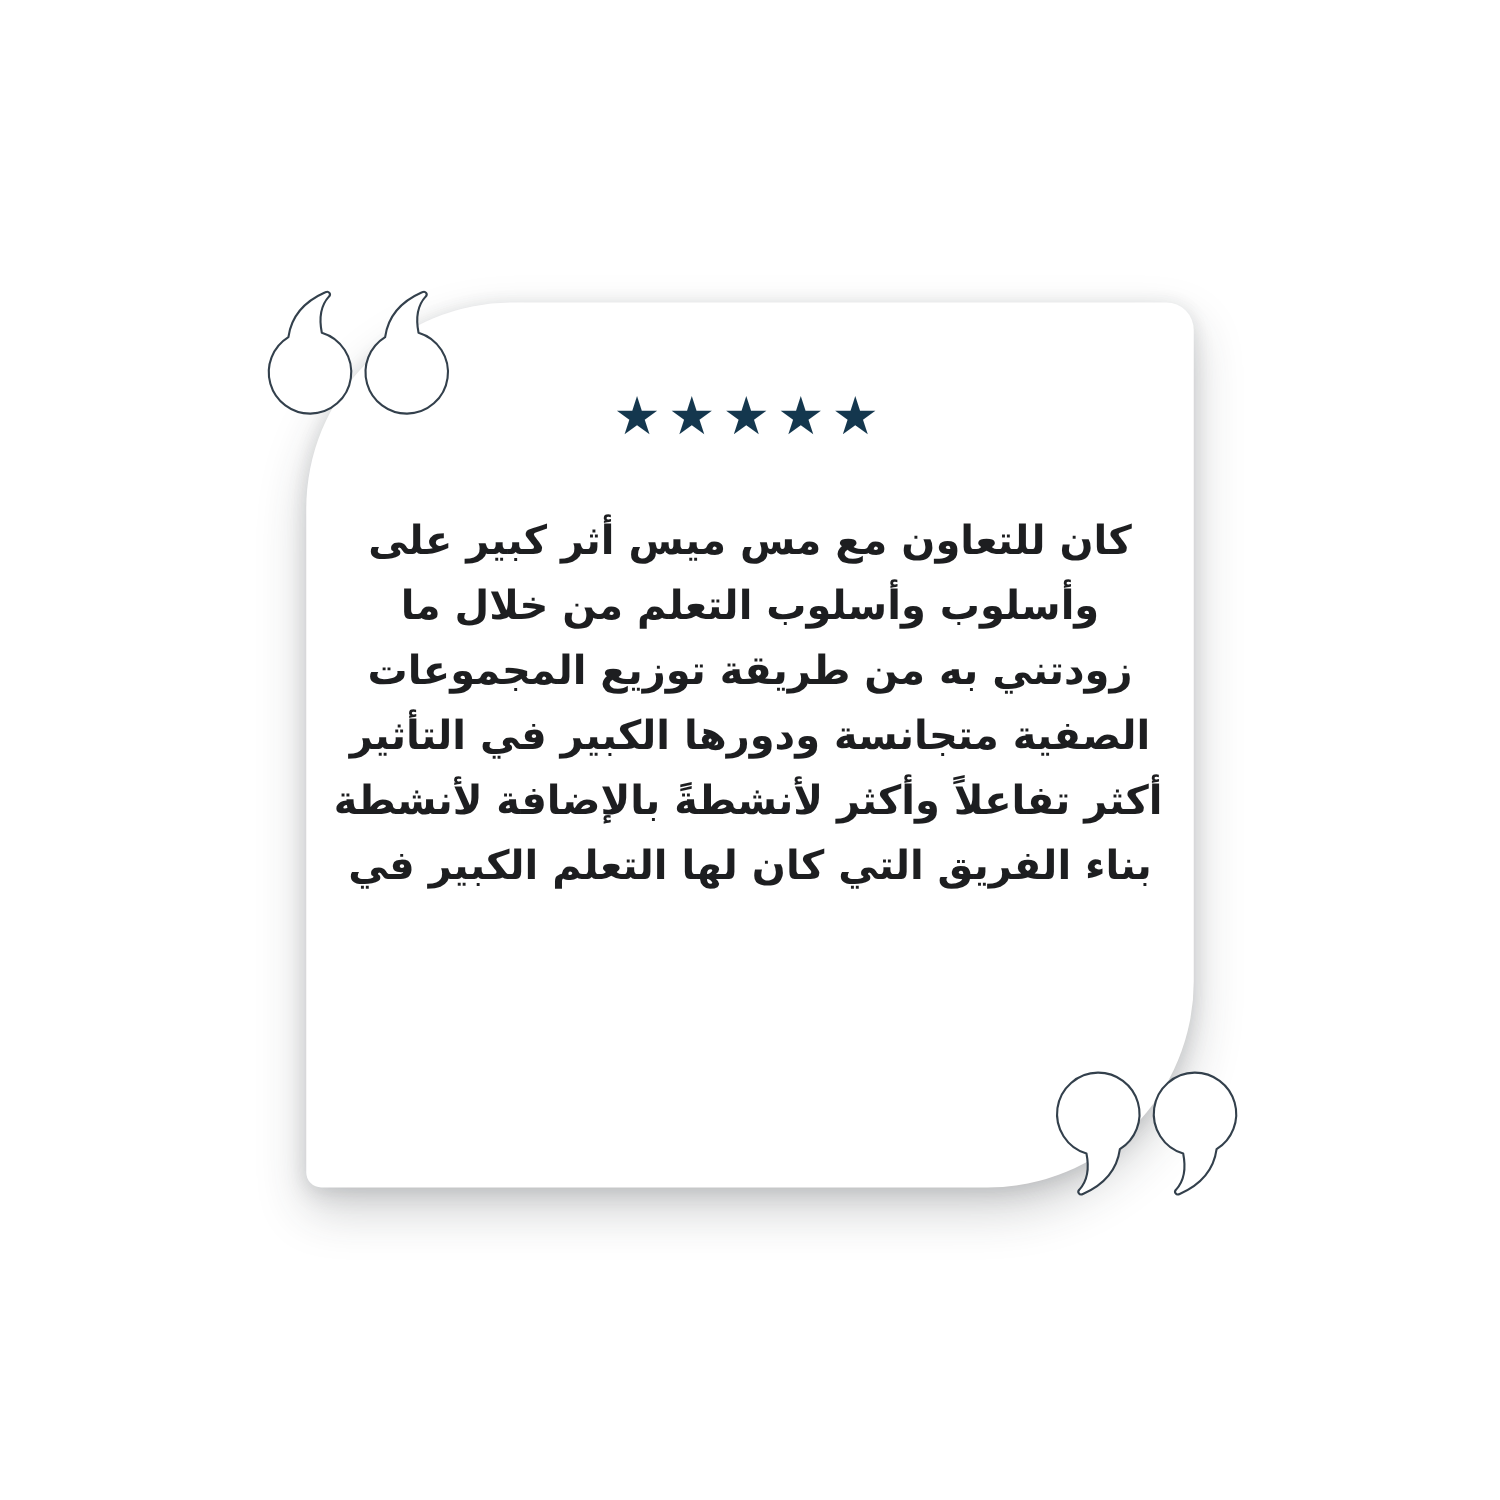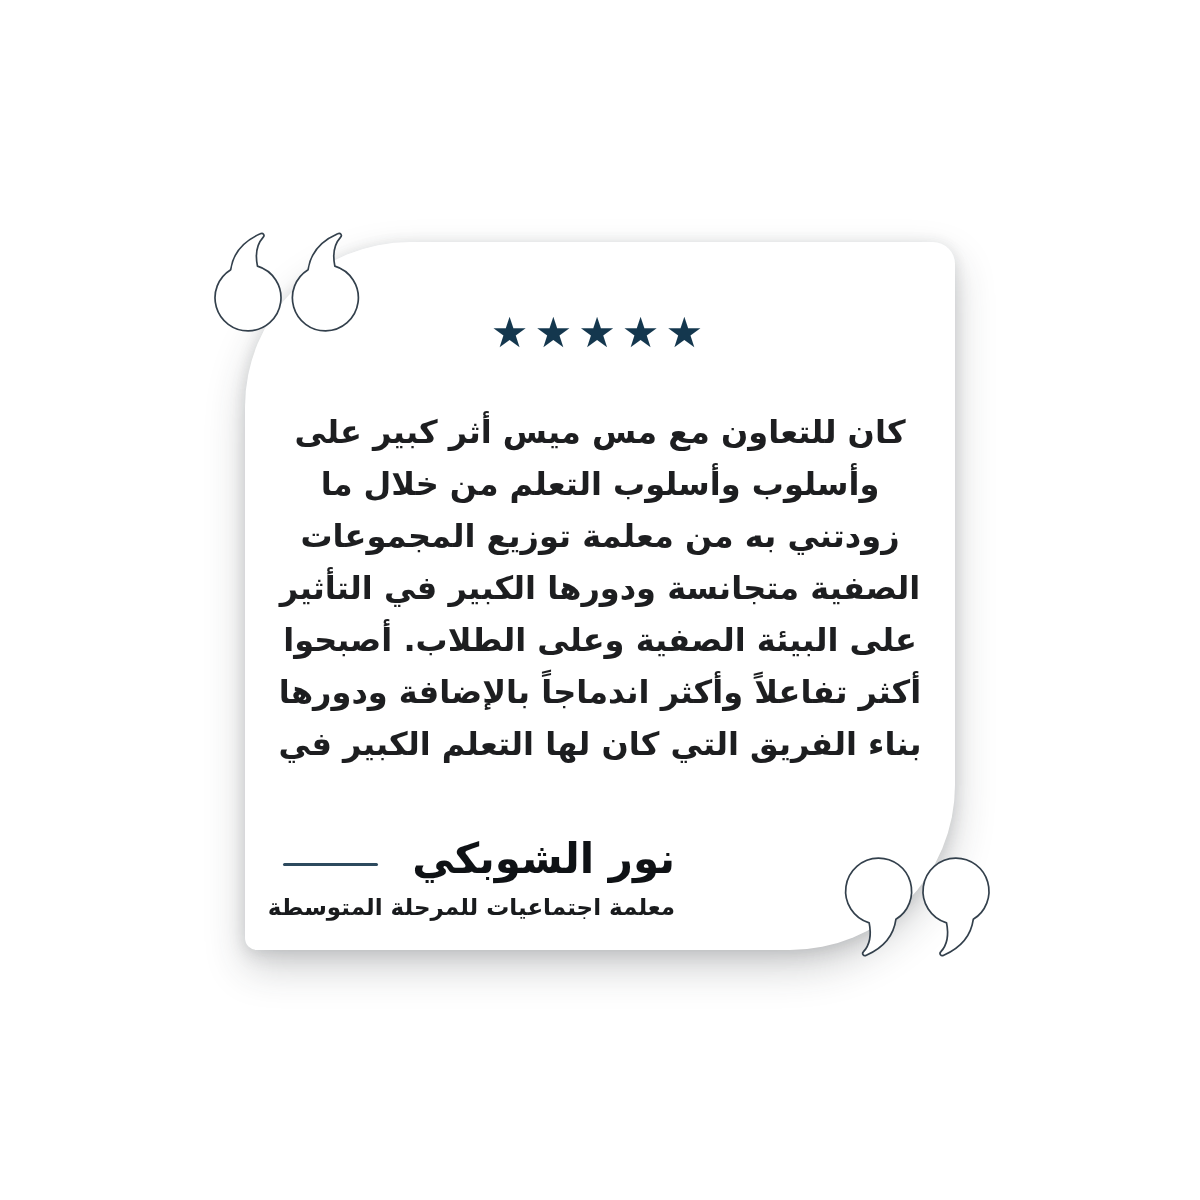--- a/index.html
+++ b/index.html
@@ -142,28 +142,20 @@
   <svg class="quote-icon close" viewBox="0 0 210 145" xmlns="http://www.w3.org/2000/svg">
     <use href="#comma-shape" x="0"></use>
     <use href="#comma-shape" x="110"></use>
   </svg>
 
   <div class="stars">★★★★★</div>
 
   <div class="quote-text" dir="rtl">
     <div class="line">كان للتعاون مع مس ميس أثر كبير على</div>
     <div class="line">وأسلوب وأسلوب التعلم من خلال ما</div>
-    <div class="line">زودتني به من معلمة توزيع المجموعات</div>
+    <div class="line">زودتني به من طريقة توزيع المجموعات</div>
     <div class="line">الصفية متجانسة ودورها الكبير في التأثير</div>
-    <div class="line">على البيئة الصفية وعلى الطلاب. أصبحوا</div>
-    <div class="line">أكثر تفاعلاً وأكثر اندماجاً بالإضافة ودورها</div>
+    <div class="line">أكثر تفاعلاً وأكثر لأنشطةً بالإضافة لأنشطة</div>
     <div class="line">بناء الفريق التي كان لها التعلم الكبير في</div>
   </div>
 
-  <div class="signature" dir="rtl">
-    <div class="signature-row">
-      <div class="author-name">نور الشوبكي</div>
-      <div class="accent-rule"></div>
-    </div>
-    <div class="author-title">معلمة اجتماعيات للمرحلة المتوسطة</div>
-  </div>
 
 </div>
 
 </body></html>

